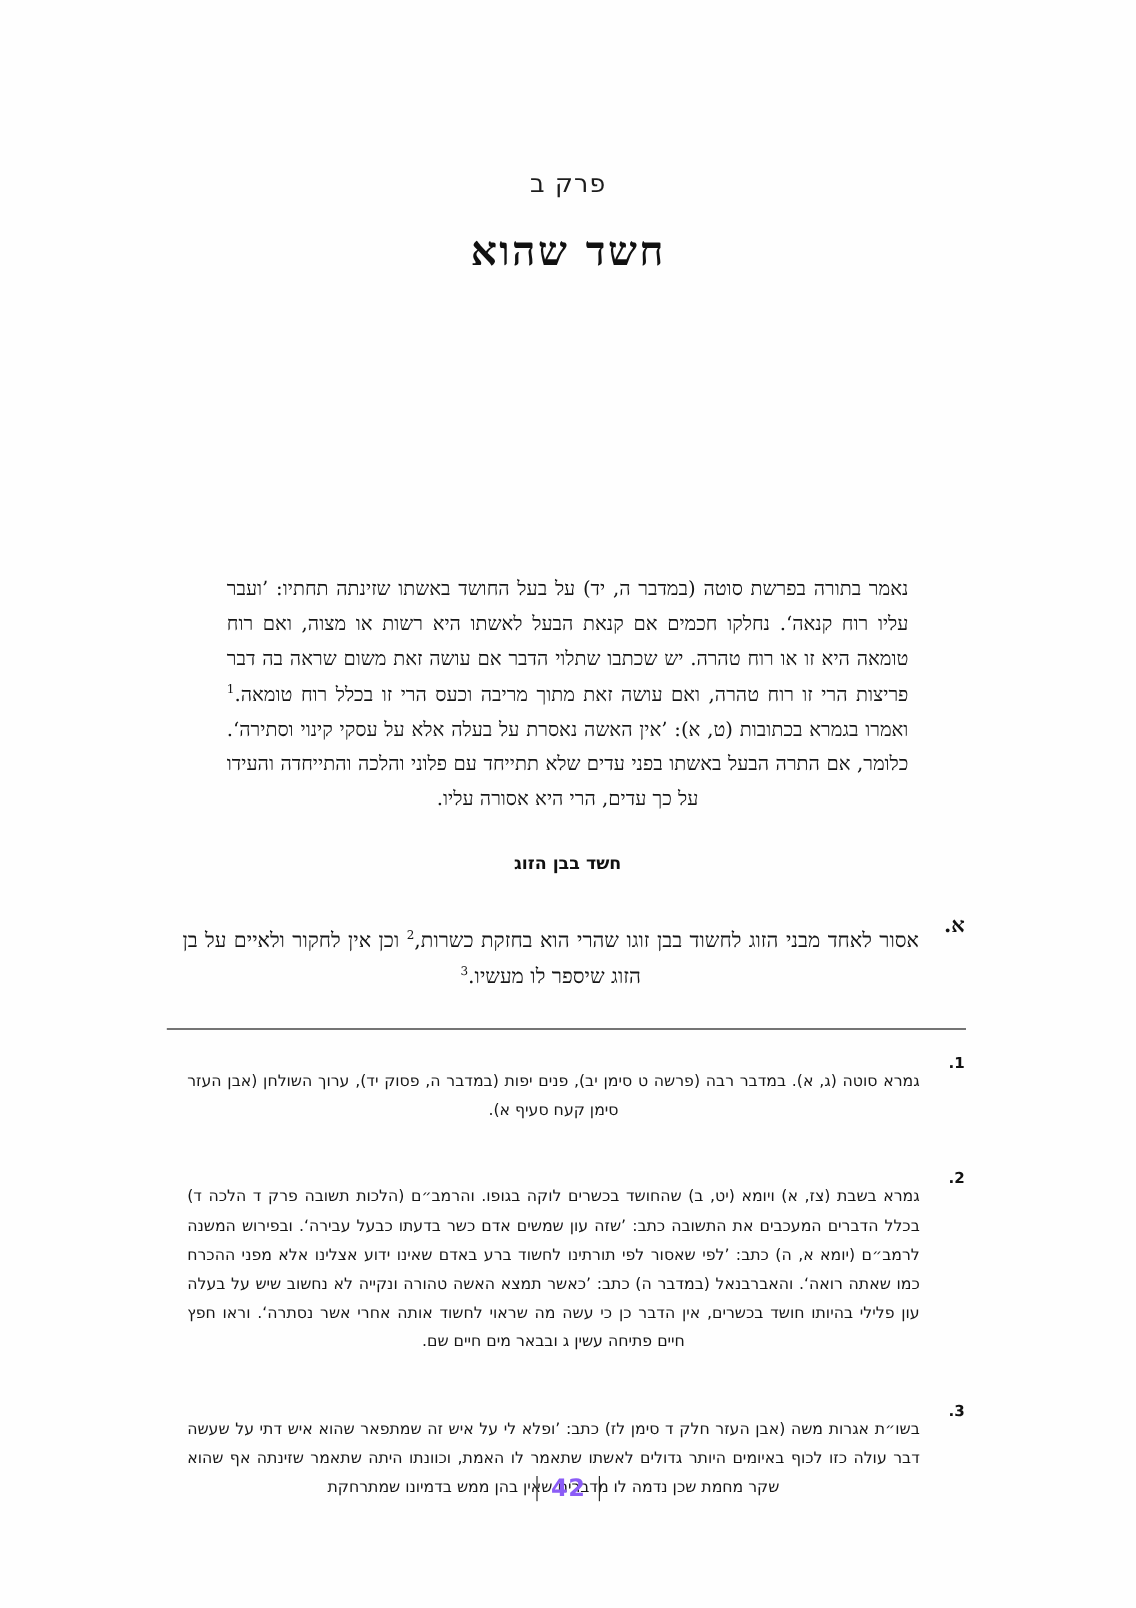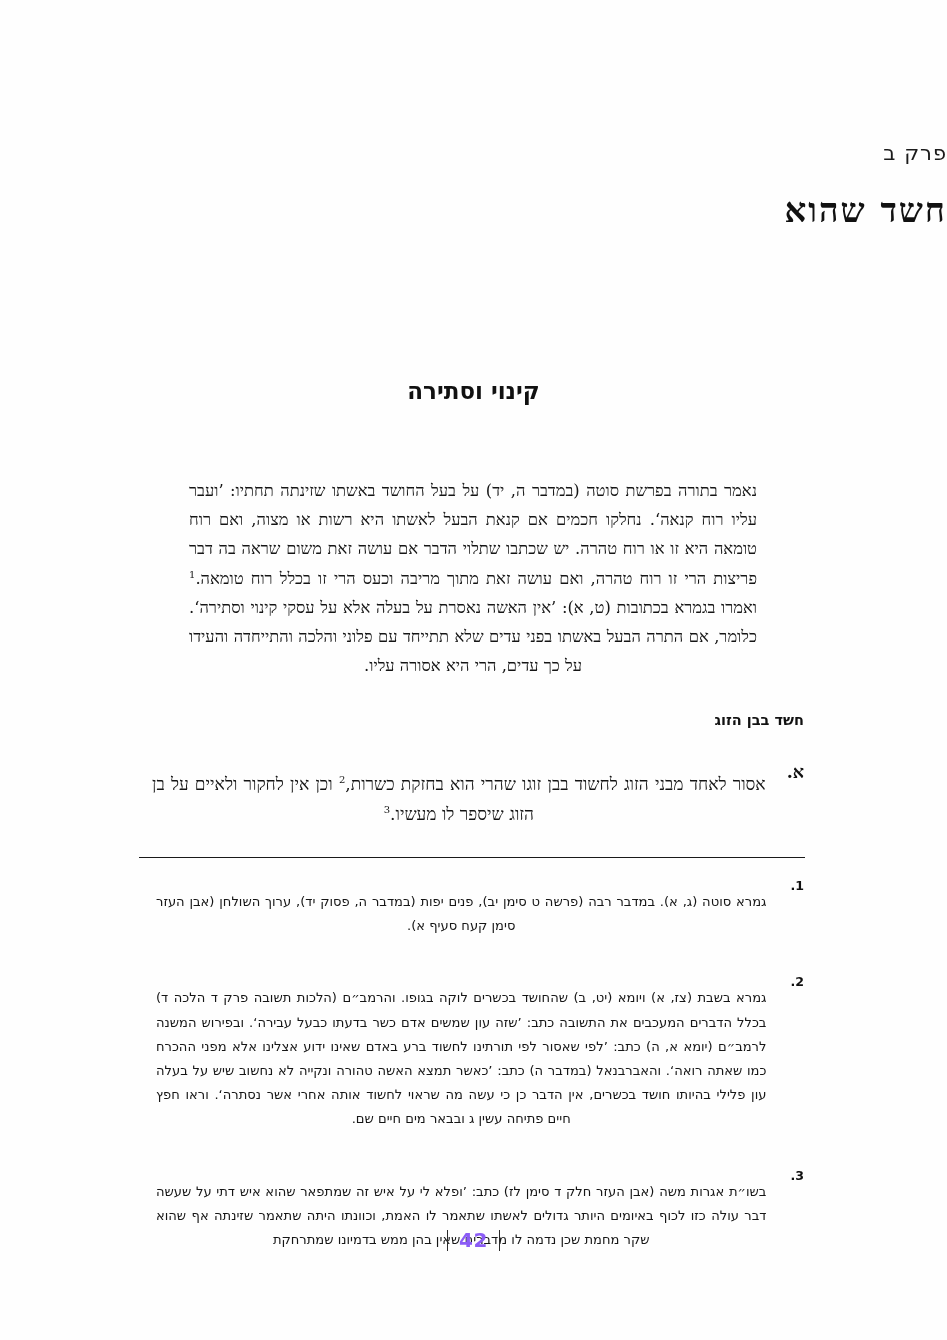--- a/index.html
+++ b/index.html
@@ -22,20 +22,21 @@
     inset: 0;
     background: #fefefe;
   }
 
   
   .chapter-head {
     position: absolute;
     top: 142px;
     left: 0;
     right: 0;
+    text-align: center;
   }
   .chapter-label {
     font-family: "DejaVu Sans", sans-serif;
     font-size: 21px;
     letter-spacing: 1px;
     color: #1c1c1c;
     line-height: 1.1;
   }
   .chapter-title {
     margin-top: 26px;
@@ -83,21 +84,21 @@
     line-height: 0;
     font-family: "DejaVu Serif", serif;
   }
 
   
   .sub-heading {
     position: absolute;
     top: 712px;
     right: 143px;
     width: 662px;
-    text-align: right;
+    text-align: center;
     font-family: "DejaVu Sans", sans-serif;
     font-size: 14.5px;
     font-weight: 700;
     color: #111111;
   }
 
   
   .halacha-list {
     position: absolute;
     top: 758px;
@@ -203,21 +204,20 @@
 </head>
 <body>
 
 <div class="page">
 
   <div class="chapter-head">
     <div class="chapter-label">פרק ב</div>
     <div class="chapter-title">חשד שהוא</div>
   </div>
 
-  <div class="section-heading">קינוי וסתירה</div>
 
   <div class="body-block">
     <p class="body-par"><span>נאמר בתורה בפרשת סוטה (במדבר ה, יד) על בעל החושד באשתו שזינתה תחתיו: ’ועבר עליו רוח קנאה‘. נחלקו חכמים אם קנאת הבעל לאשתו היא רשות או מצוה, ואם רוח טומאה היא זו או רוח טהרה. יש שכתבו שתלוי הדבר אם עושה זאת משום שראה בה דבר פריצות הרי זו רוח טהרה, ואם עושה זאת מתוך מריבה וכעס הרי זו בכלל רוח טומאה.</span><sup class="fn-ref">1</sup><span> ואמרו בגמרא בכתובות (ט, א): ’אין האשה נאסרת על בעלה אלא על עסקי קינוי וסתירה‘. כלומר, אם התרה הבעל באשתו בפני עדים שלא תתייחד עם פלוני והלכה והתייחדה והעידו על כך עדים, הרי היא אסורה עליו.</span></p>
   </div>
 
   <div class="sub-heading">חשד בבן הזוג</div>
 
   <div class="halacha-list">
     <div class="halacha-item">
       <span class="halacha-marker">א.</span>

